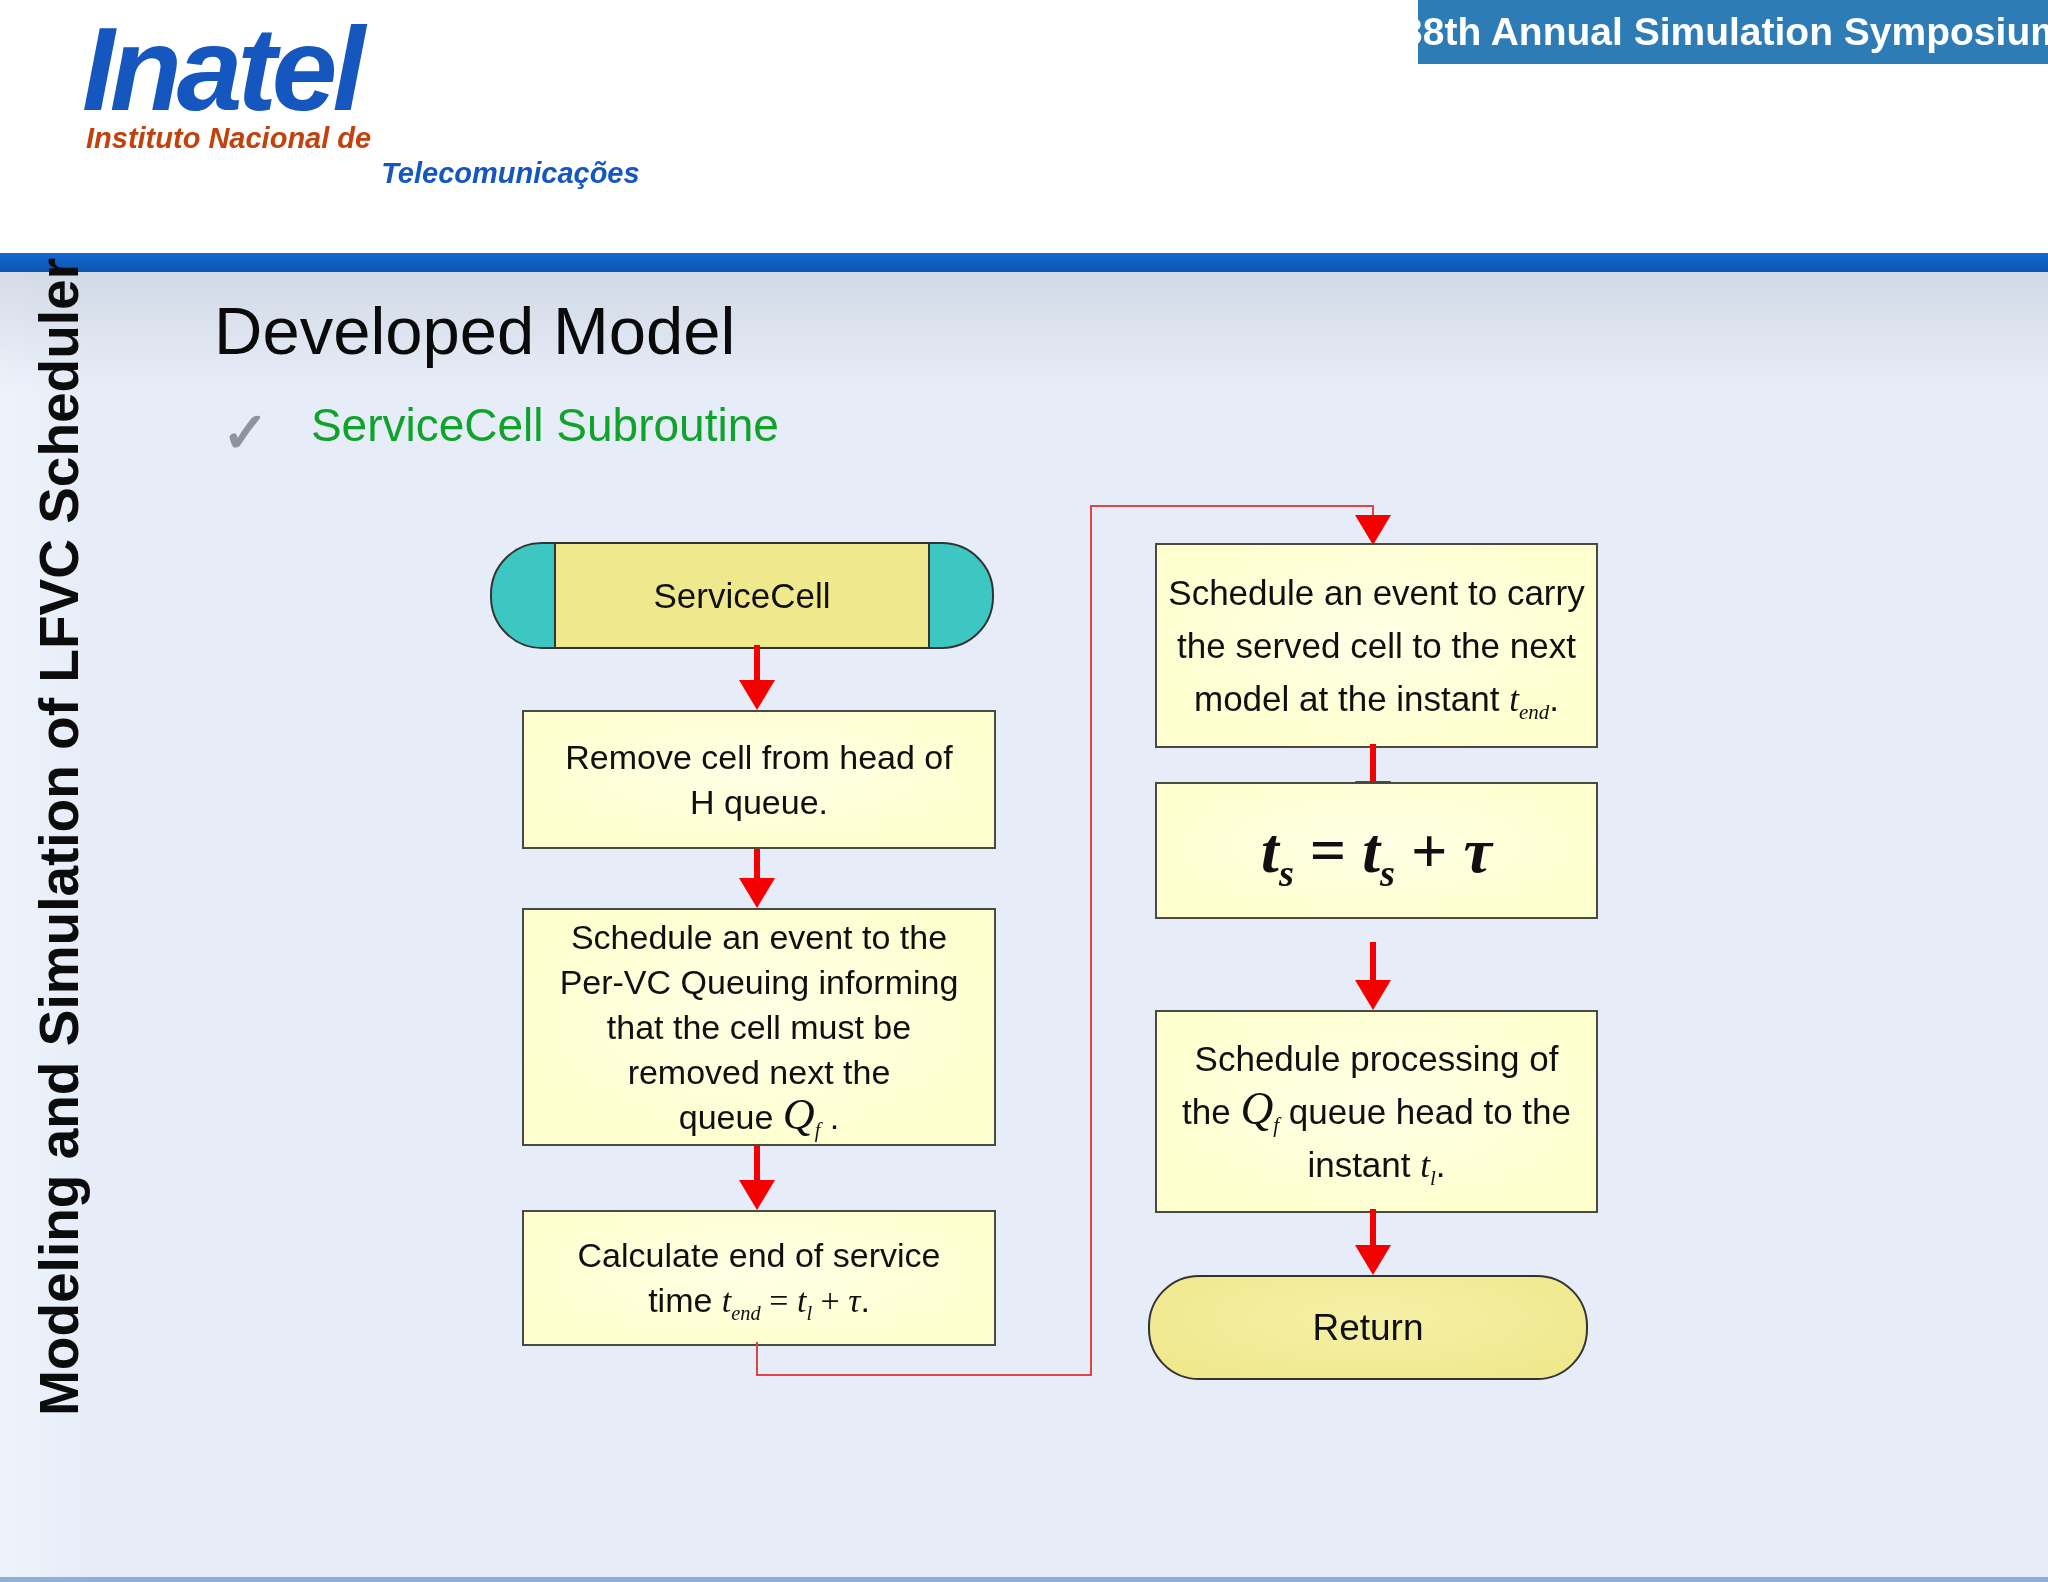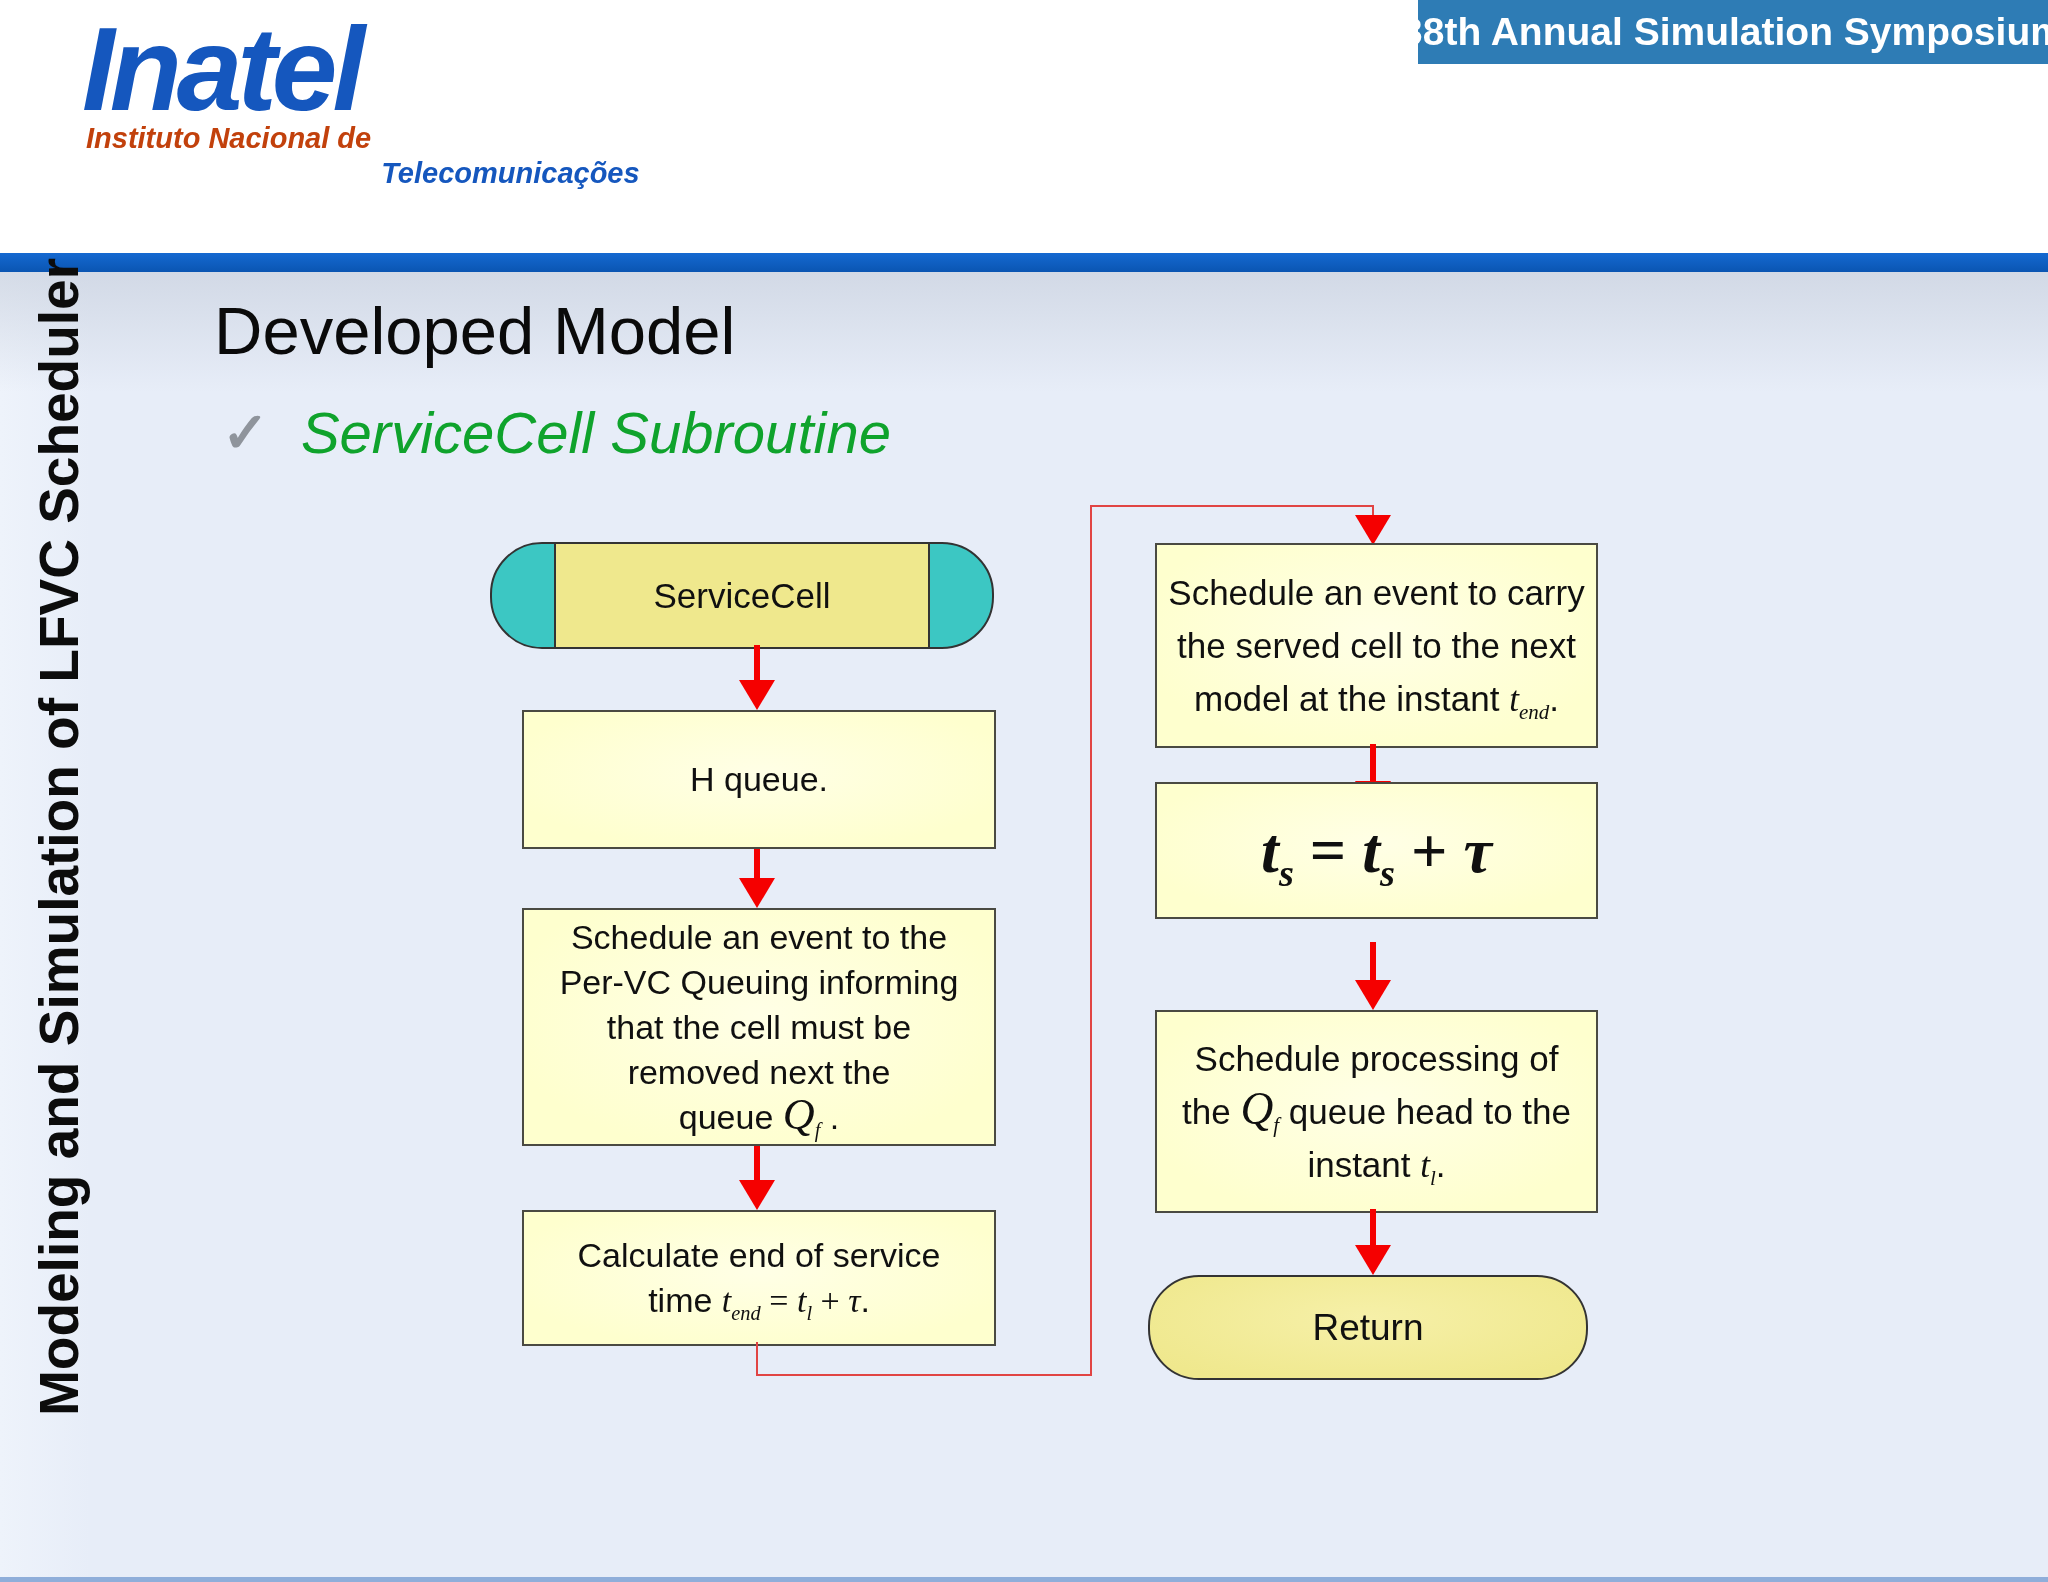--- a/index.html
+++ b/index.html
@@ -42,21 +42,21 @@
   .vtitle {
     position:absolute; left:16px; top:298px; height:1118px; width:86px;
     writing-mode:vertical-rl; transform:rotate(180deg);
     text-align:center; line-height:86px;
     font-size:55px; font-weight:bold; color:#0c0c0c; white-space:nowrap;
   }
 
   .title { position:absolute; left:214px; top:292px; font-size:67px; color:#0a0a0a; }
   .bullet { position:absolute; left:222px; top:398px; display:flex; align-items:flex-start; }
   .check { font-size:56px; color:#8f949c; font-weight:bold; line-height:1.25; }
-  .bullet-text { font-size:58px; color:#0FA32C; margin-left:32px; line-height:1.2; white-space:nowrap;font-style:italic; }
+  .bullet-text { font-size:46px; color:#0FA32C; margin-left:42px; line-height:1.2; white-space:nowrap; }
 
   
   .node {
     position:absolute; display:flex; flex-direction:column;
     align-items:center; justify-content:center; text-align:center; color:#101010;
   }
   .procbox {
     background: radial-gradient(ellipse at 50% 45%, #ffffe6 0%, #feffce 78%);
     border:2px solid #4a4a42; font-size:34px; line-height:45px;
   }
@@ -134,20 +134,21 @@
   </div>
 
   <div class="aline" style="left:754px; top:645px;  height:35px;"></div>
   <div class="ahead" style="left:739px; top:680px;"></div>
   <div class="aline" style="left:754px; top:845px;  height:33px;"></div>
   <div class="ahead" style="left:739px; top:878px;"></div>
   <div class="aline" style="left:754px; top:1142px; height:38px;"></div>
   <div class="ahead" style="left:739px; top:1180px;"></div>
 
   <div class="node procbox" id="box-remove">
+    <div>Remove cell from head of</div>
     <div>H queue.</div>
   </div>
 
   <div class="node procbox" id="box-pervc">
     <div>Schedule an event to the</div>
     <div>Per-VC Queuing informing</div>
     <div>that the cell must be</div>
     <div>removed next the</div>
     <div>
       <span>queue </span><span class="mi q">Q</span><sub class="s">f</sub><span> .</span>

